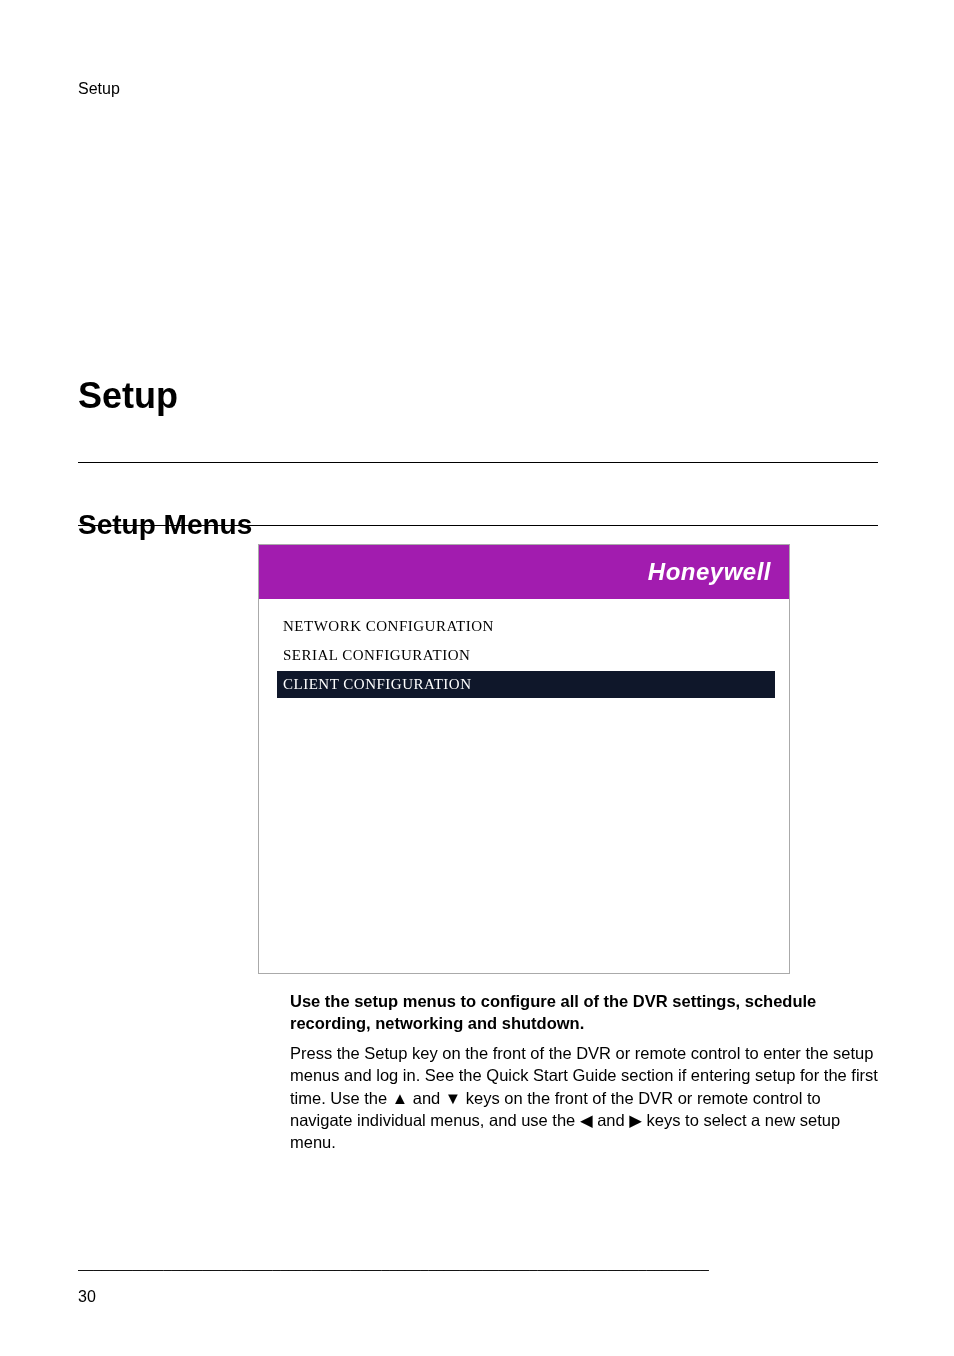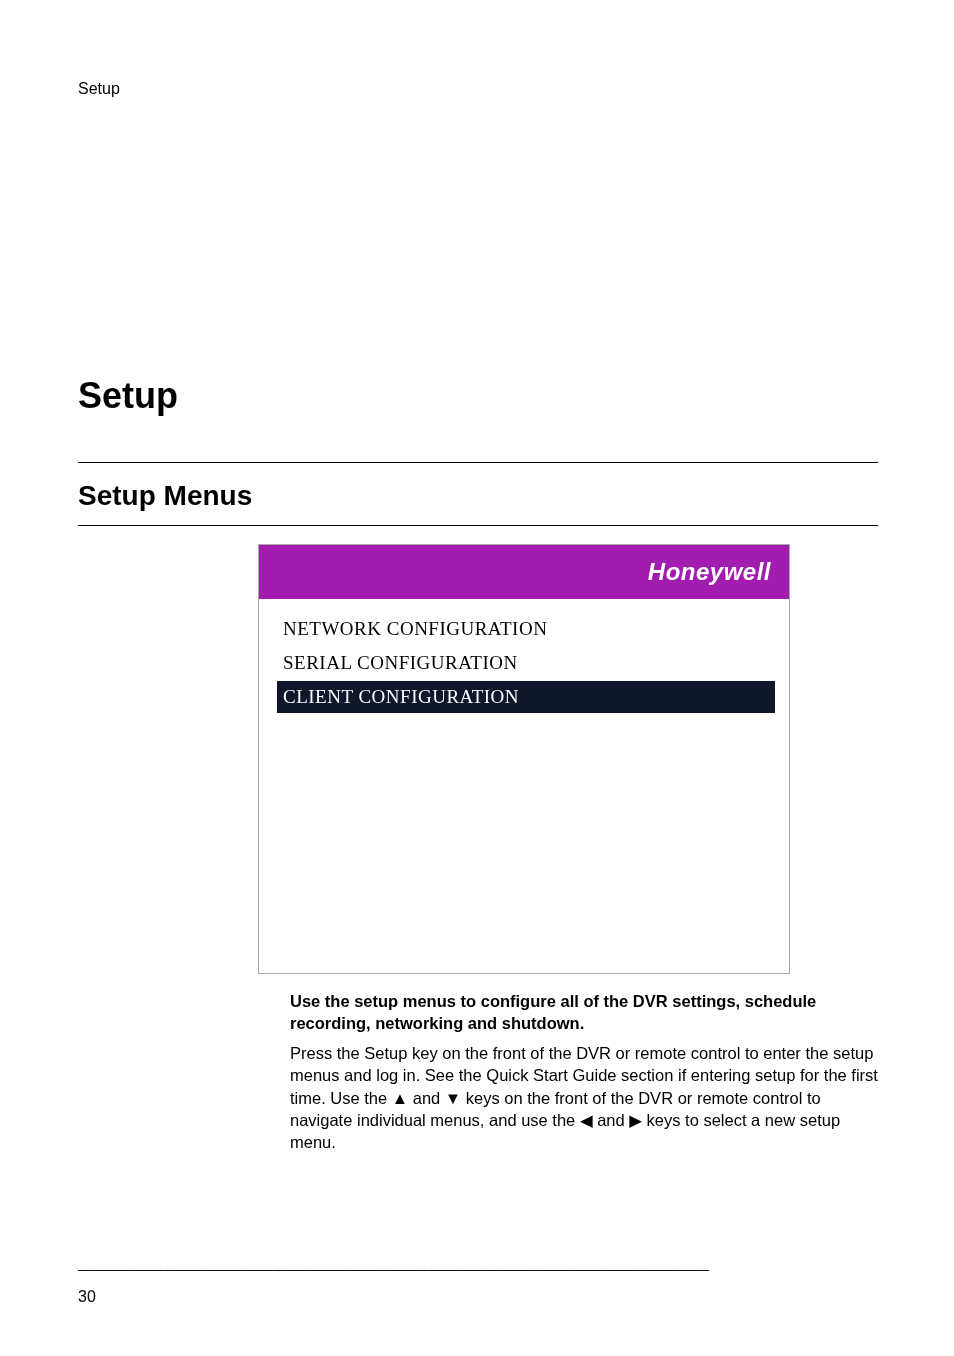--- a/index.html
+++ b/index.html
@@ -23,21 +23,21 @@
     }
     .chapter-title {
       position: absolute;
       top: 375px;
       left: 78px;
       font-size: 36px;
       font-weight: bold;
     }
     .section-title {
       position: absolute;
-      top: 480px;
+      top: 509px;
       left: 78px;
       font-size: 28px;
       font-weight: bold;
     }
     .hr-top {
       position: absolute;
       top: 462px;
       left: 78px;
       width: 800px;
       border: none;
@@ -109,21 +109,21 @@
       color: #fff;
       display: flex;
       justify-content: space-between;
       align-items: center;
     }
     .menu-item.selected-left .arrow {
       font-size: 12px;
     }
     .sub-item {
       font-family: Georgia, 'Times New Roman', serif;
-      font-size: 19px;
+      font-size: 15px;
       letter-spacing: 0.5px;
       padding: 5px 6px;
       margin-bottom: 2px;
       color: #000;
     }
     .sub-item.selected-right {
       background: #0f172a;
       color: #fff;
     }
     .body-text {

